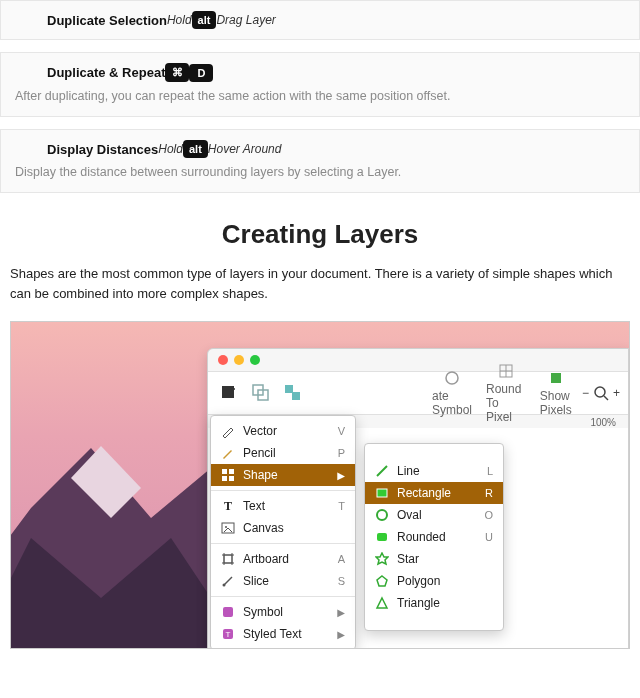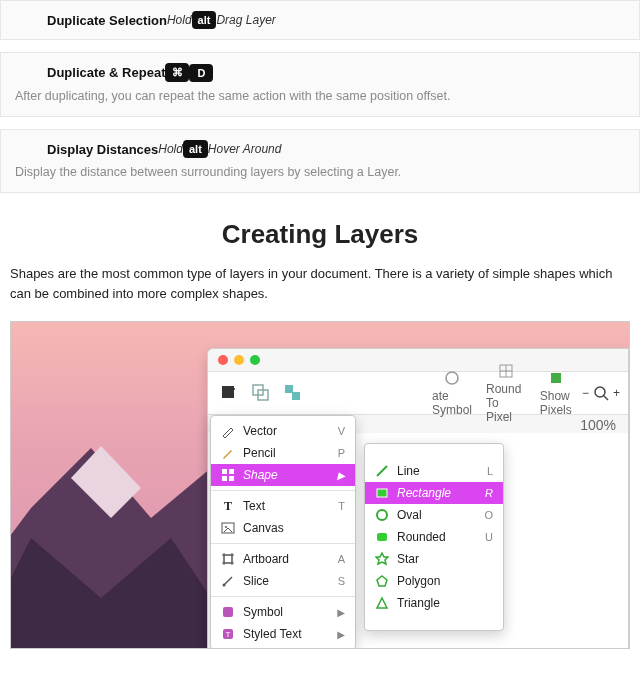--- a/index.html
+++ b/index.html
@@ -25,21 +25,21 @@
   .tool-ic { width: 18px; height: 18px; display: flex; align-items: center; justify-content: center; }
   .toolbar-spacer { flex: 0 0 110px; }
   .zoom { margin-left: auto; display: flex; align-items: center; gap: 4px; font-size: 12px; color: #444; }
   .canvas-area { position: relative; height: 236px; background: #fff; }
   .canvas-plus { position: absolute; left: 138px; top: 8px; color: #999; font-size: 16px; font-weight: 300; }
   .menu { position: absolute; left: 2px; top: 66px; width: 146px; background: #fff; border: 1px solid #c8c8c8; border-radius: 4px; box-shadow: 0 4px 14px rgba(0,0,0,0.2); padding: 4px 0; font-size: 12px; }
   .menu-item { display: flex; align-items: center; gap: 8px; padding: 4px 10px; color: #222; }
   .menu-item .lbl { flex: 1; }
   .menu-item .sc { color: #888; font-size: 11px; }
   .menu-item .arr { color: #888; font-size: 10px; }
-  .menu-item.sel { background: #d946ef; color: #fff; font-style: italic; }
+  .menu-item.sel { background: #a16207; color: #fff; }
   .menu-item.sel .sc, .menu-item.sel .arr { color: #fff; }
   .menu-sep { height: 1px; background: #e2e2e2; margin: 4px 0; }
   .ic { width: 14px; height: 14px; display: inline-flex; align-items: center; justify-content: center; }
   .submenu { position: absolute; left: 156px; top: 94px; width: 140px; background: #fff; border: 1px solid #c8c8c8; border-radius: 4px; box-shadow: 0 4px 14px rgba(0,0,0,0.2); padding: 16px 0; font-size: 12px; }
 </style>
 </head>
 <body>
 
 <div class="tip-row">
   <div class="tip-head">
@@ -145,21 +145,21 @@
       </div>
       <div class="zoom">
         <span>−</span>
         <svg width="16" height="16">
             <circle cx="7" cy="7" r="5" fill="none" stroke="#444" stroke-width="1.5"></circle>
             <line x1="11" y1="11" x2="15" y2="15" stroke="#444" stroke-width="1.5"></line>
           </svg>
         <span>+</span>
       </div>
     </div>
-    <div style="font-size:14px;color:#666;text-align:right;padding:2px 12px 0 0;">100%</div>
+    <div style="font-size:10px;color:#666;text-align:right;padding:2px 12px 0 0;">100%</div>
     <div class="canvas-area">
       <div class="canvas-plus">+</div>
     </div>
 
     <div class="menu">
       <div class="menu-item">
         <span class="ic">
             <svg width="14" height="14">
               <path d="M2 12 L10 4 L12 6 L4 14 Z" fill="none" stroke="#555"></path>
             </svg>

